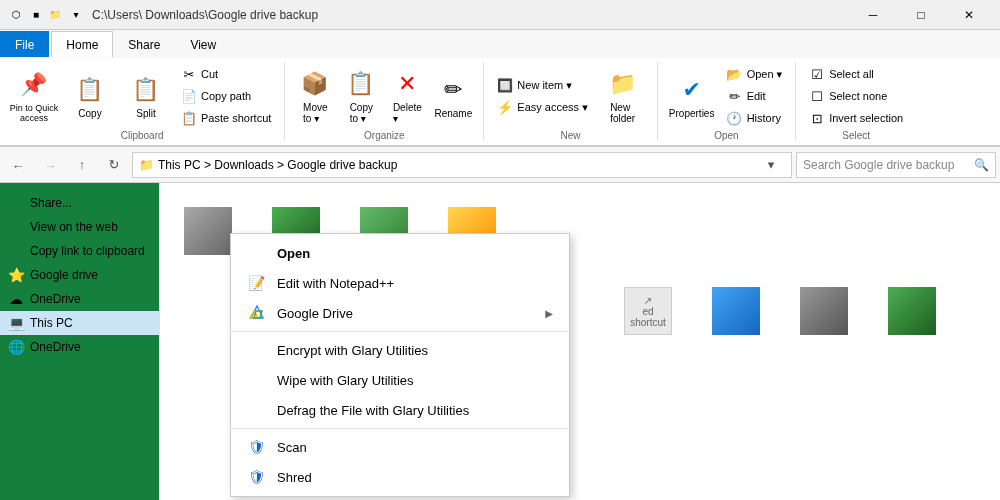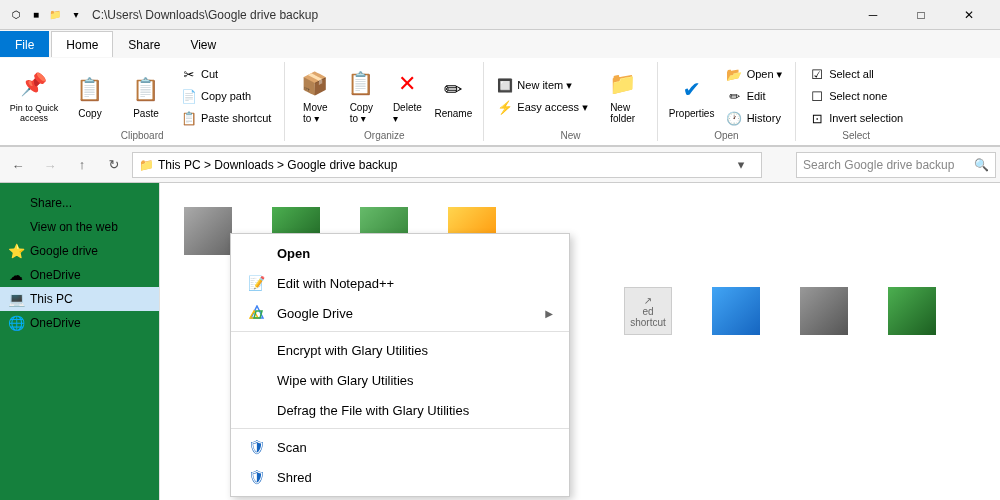--- a/index.html
+++ b/index.html
@@ -159,21 +159,20 @@
       width: 200px;
       height: 26px;
       border: 1px solid #ccc;
       background: white;
       display: flex;
       align-items: center;
       padding: 0 6px;
       font-size: 12px;
       gap: 4px;
       color: #888;
-      margin-left: 30px;
     }
 
     
     .main-area {
       display: flex;
       height: calc(500px - 30px - 116px - 36px);
       position: relative;
     }
 
     
@@ -314,21 +313,21 @@
         </div>
         <div style="display:flex;flex-direction:column;gap:2px;">
           <div class="ribbon-btn-large">
             <div class="ribbon-icon-large">📋</div>
             <span>Copy</span>
           </div>
         </div>
         <div style="display:flex;flex-direction:column;gap:2px;">
           <div class="ribbon-btn-large">
             <div class="ribbon-icon-large">📋</div>
-            <span>Paste</span>
+            <span>Split</span>
           </div>
         </div>
         <div class="ribbon-small-group">
           <div class="ribbon-btn-small">
             <div class="ribbon-icon-small">✂</div>
             <span>Cut</span>
           </div>
           <div class="ribbon-btn-small">
             <div class="ribbon-icon-small">📄</div>
             <span>Copy path</span>
@@ -449,20 +448,24 @@
   <div class="sidebar">
     <div class="sidebar-item">
       <span class="sidebar-icon"></span>
       <span class="sidebar-label">Share...</span>
     </div>
     <div class="sidebar-item">
       <span class="sidebar-icon"></span>
       <span class="sidebar-label">View on the web</span>
     </div>
     <div class="sidebar-item">
+      <span class="sidebar-icon"></span>
+      <span class="sidebar-label">Copy link to clipboard</span>
+    </div>
+    <div class="sidebar-item">
       <span class="sidebar-icon">⭐</span>
       <span class="sidebar-label">Google drive</span>
     </div>
     <div class="sidebar-item">
       <span class="sidebar-icon">☁</span>
       <span class="sidebar-label">OneDrive</span>
     </div>
     <div class="sidebar-item selected">
       <span class="sidebar-icon">💻</span>
       <span class="sidebar-label">This PC</span>

